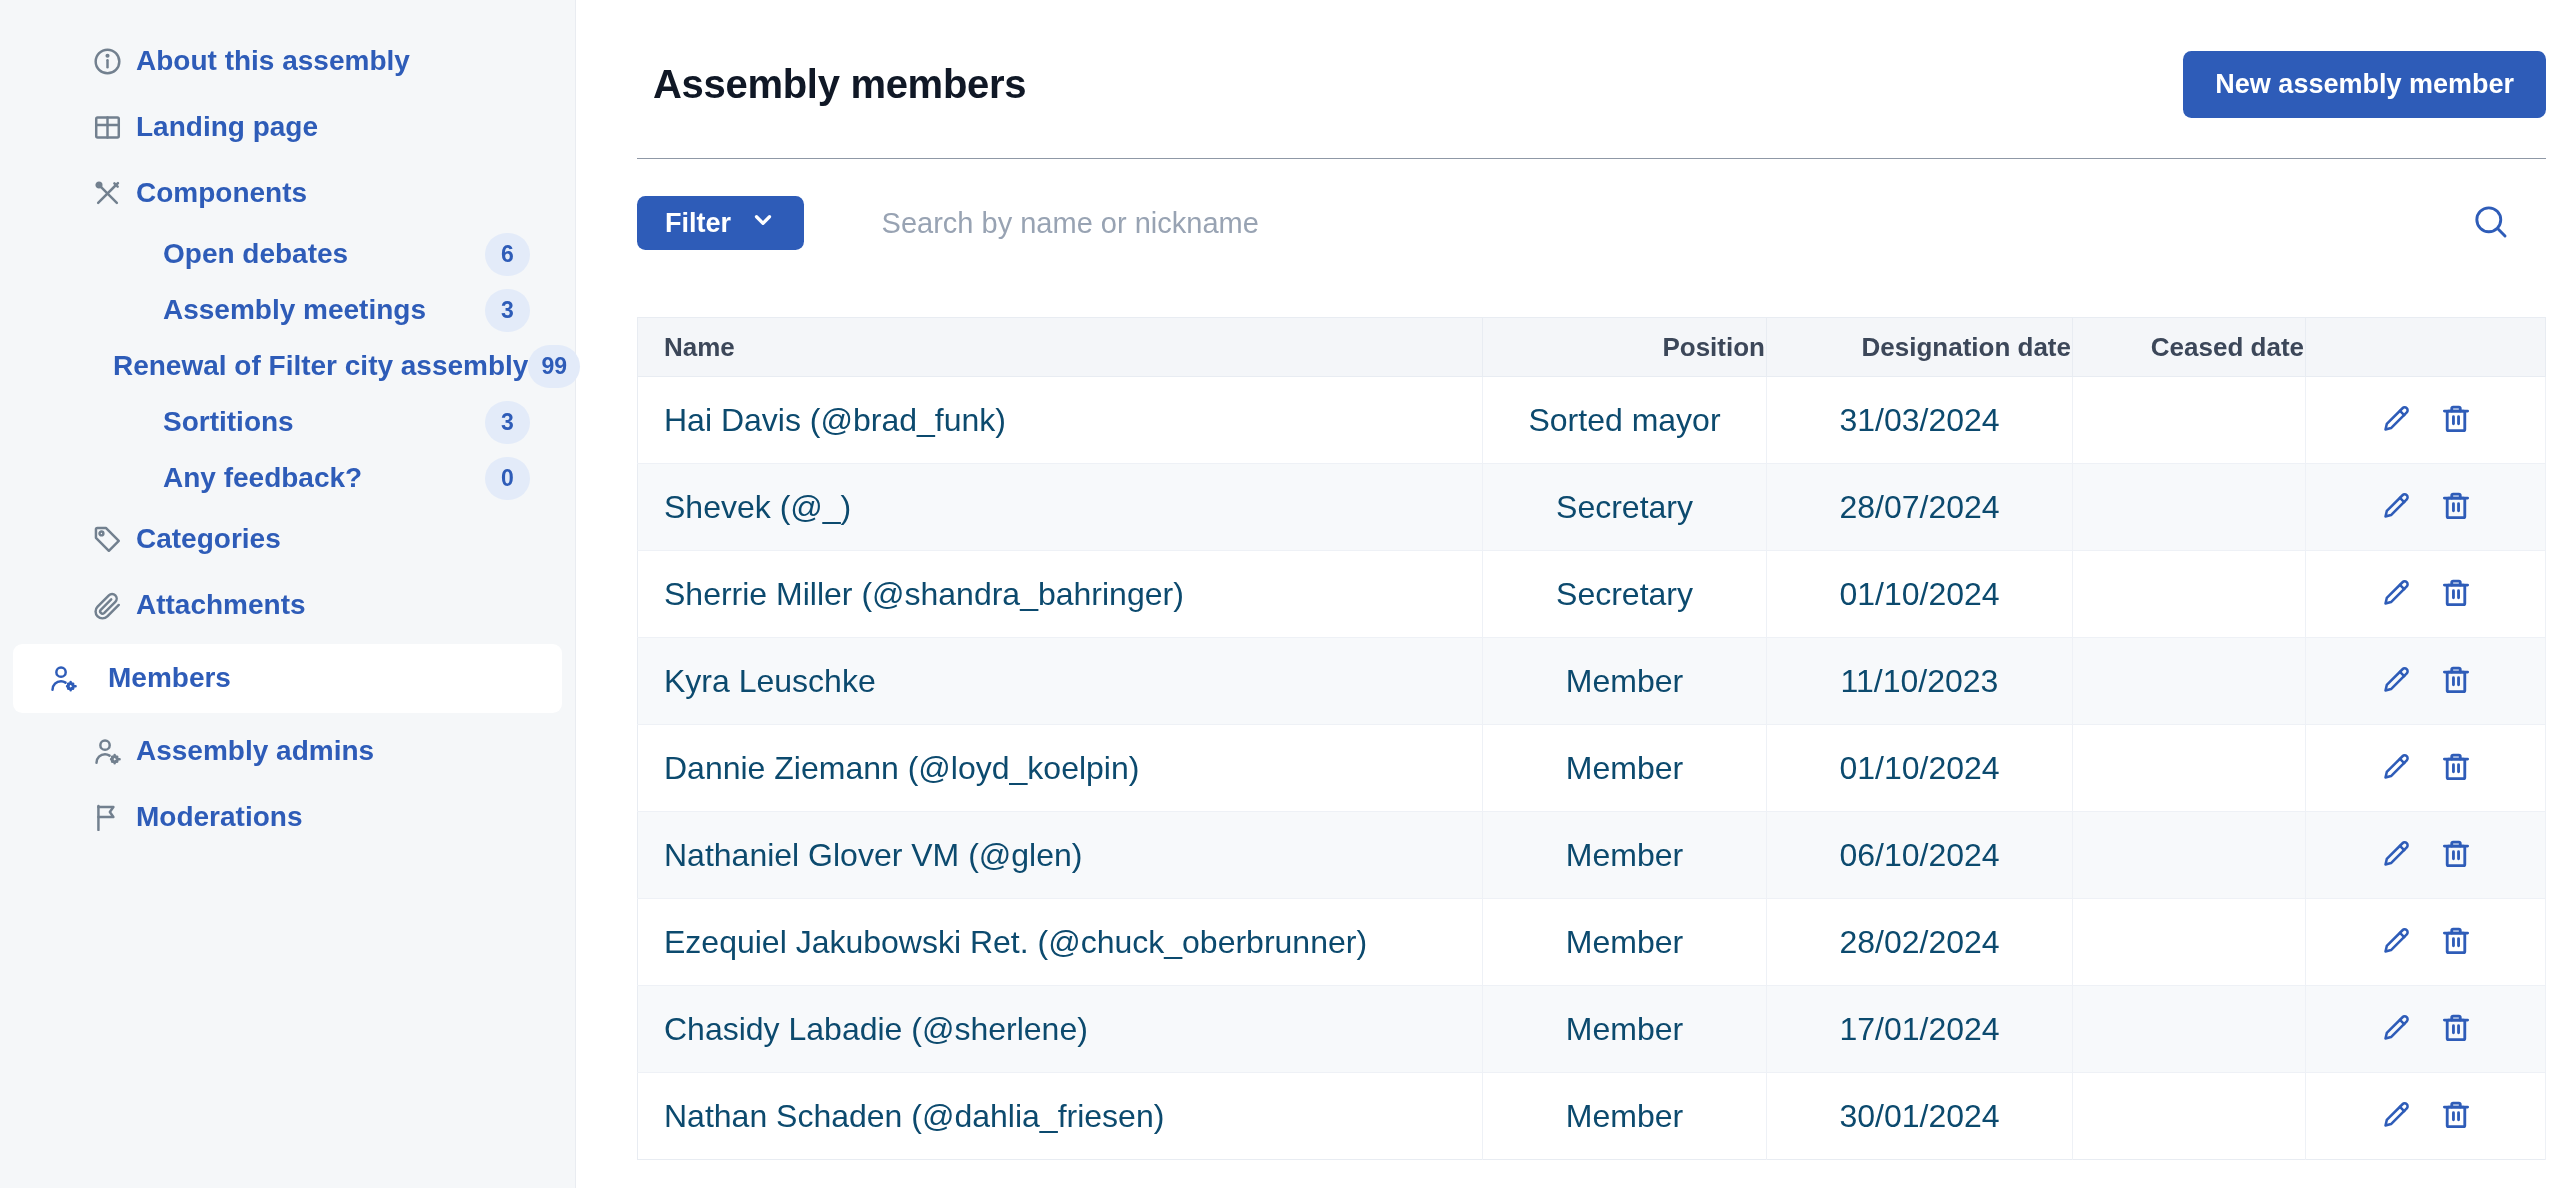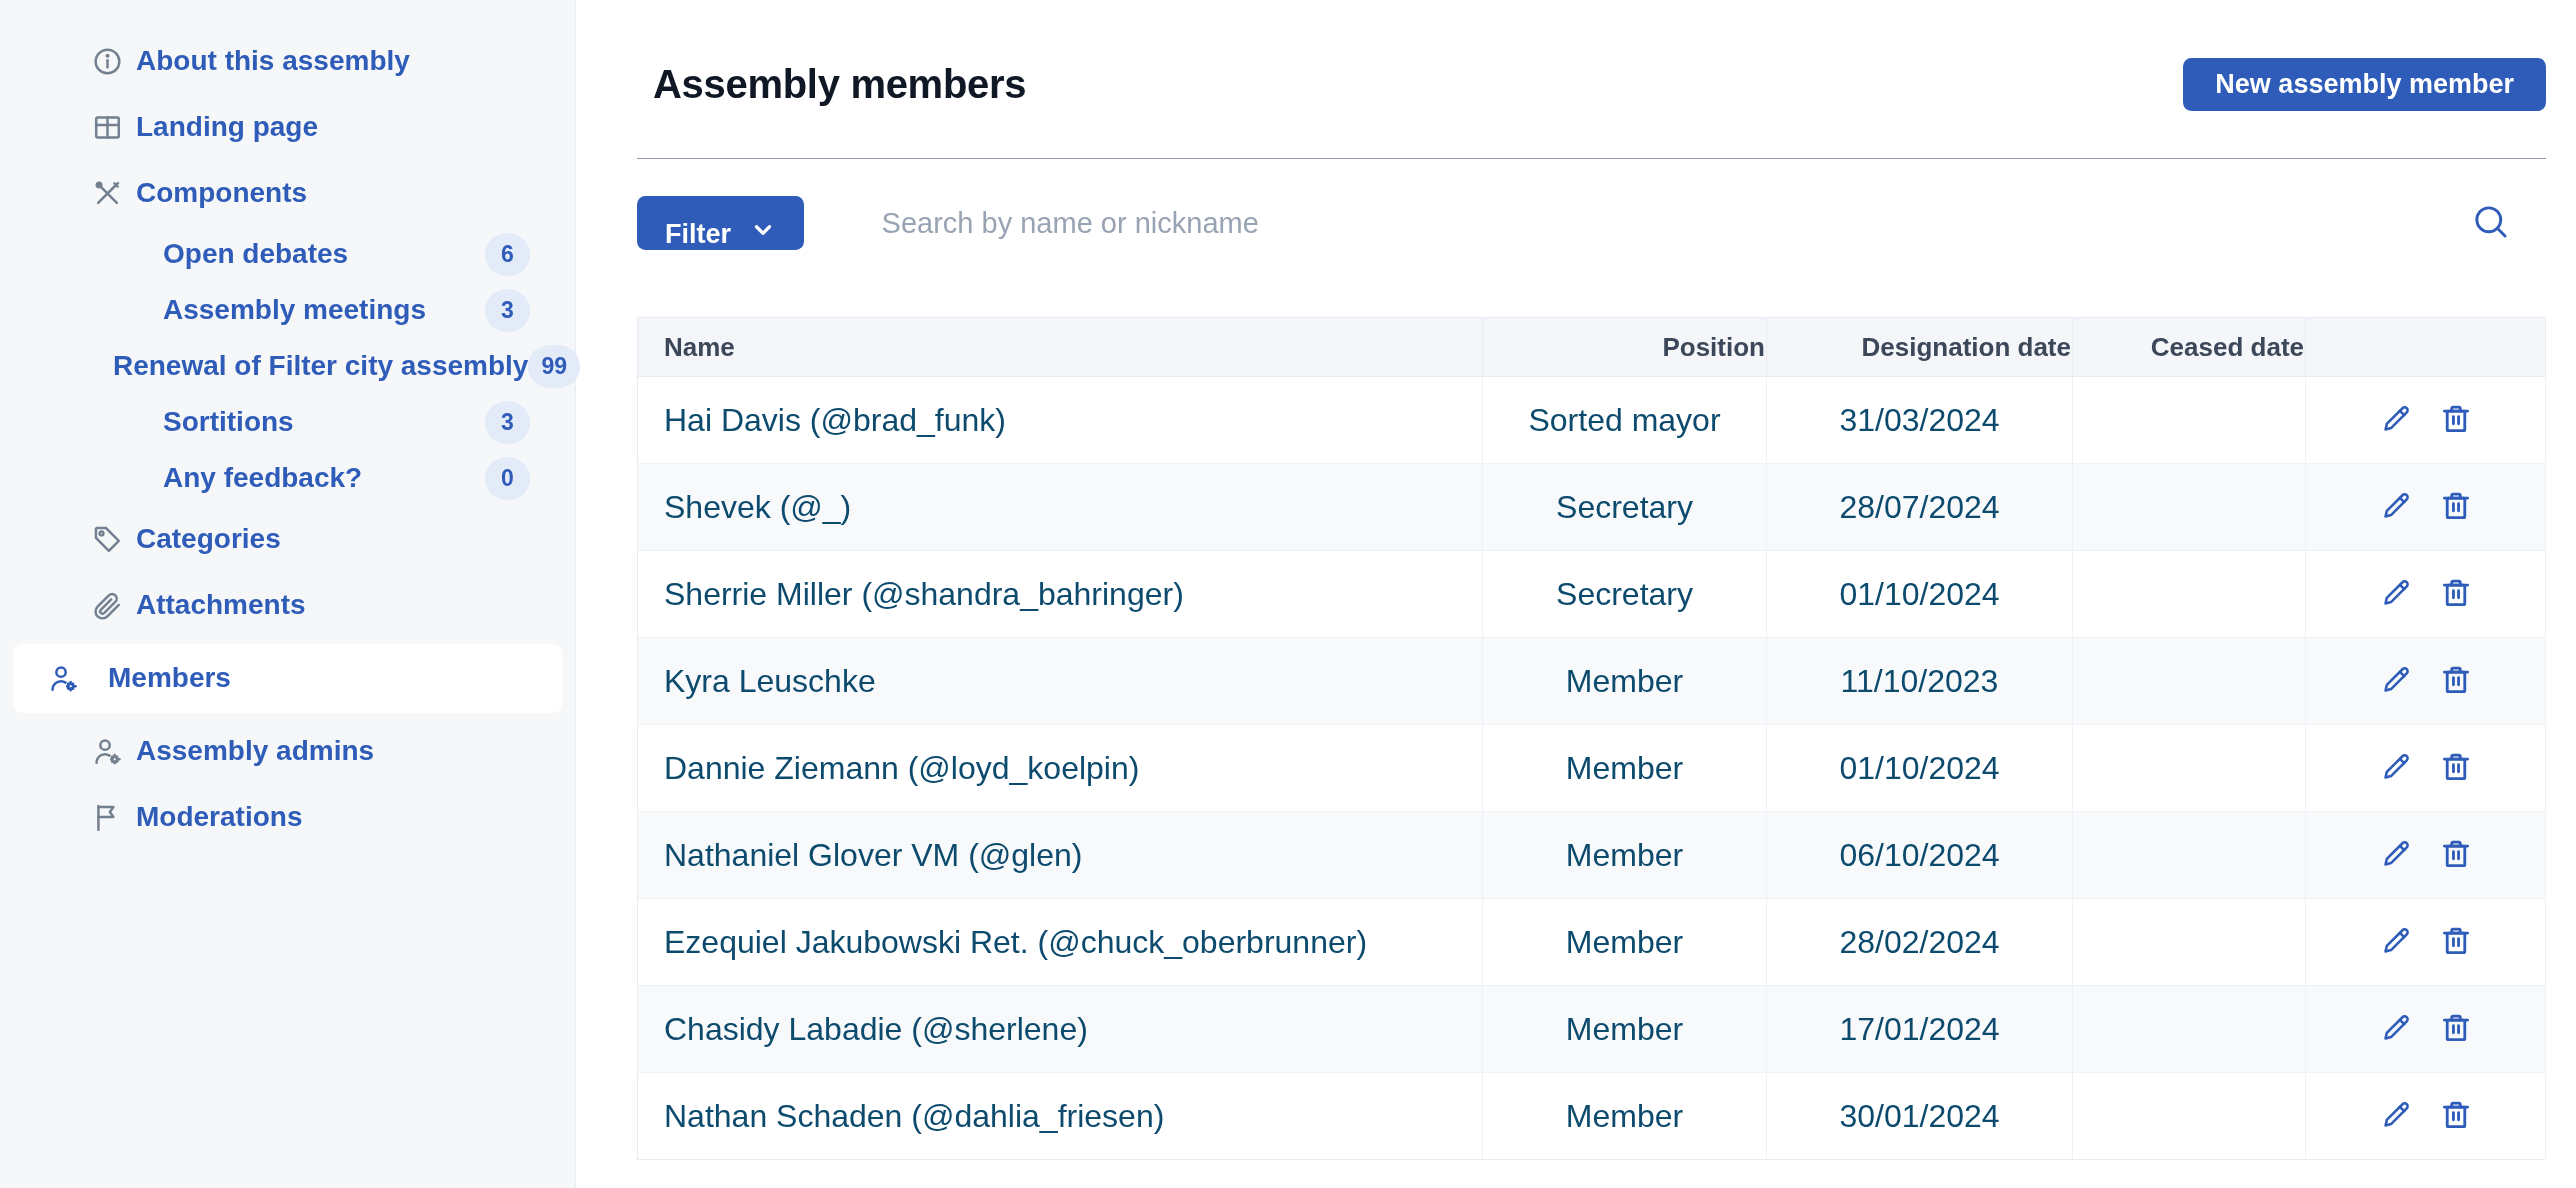--- a/index.html
+++ b/index.html
@@ -64,33 +64,33 @@
   }
   .page-title {
     font-size:40px; font-weight:700; color:#101826;
     margin:16px; letter-spacing:-0.3px;
   }
   .btn-primary {
     background:#2e5cb8; color:#ffffff;
     border:none; border-radius:8.4px;
     font-family:inherit;
     font-size:27px; font-weight:700;
-    height:53px; padding:0 32px;
+    height:67px; padding:0 32px;
     cursor:pointer;
   }
   .head-divider {
     border:none; margin:35px 0 0 0;
     border-top:1.9px solid #8f98a6;
   }
   .toolbar {
     display:flex; align-items:center;
     margin-top:37px; height:54px;
   }
   .filter-btn {
-    display:flex; align-items:flex-end; gap:18.6px;
+    display:flex; align-items:center; gap:18.6px;
     background:#2e5cb8; color:#ffffff;
     border:none; border-radius:8.4px;
     font-family:inherit;
     font-size:27px; font-weight:700;
     height:54px; padding:0 28px;
     cursor:pointer; flex:0 0 auto;
   }
   .filter-btn svg { width:26px; height:26px; }
   .search-input {
     flex:1; border:none; outline:none; background:transparent;

